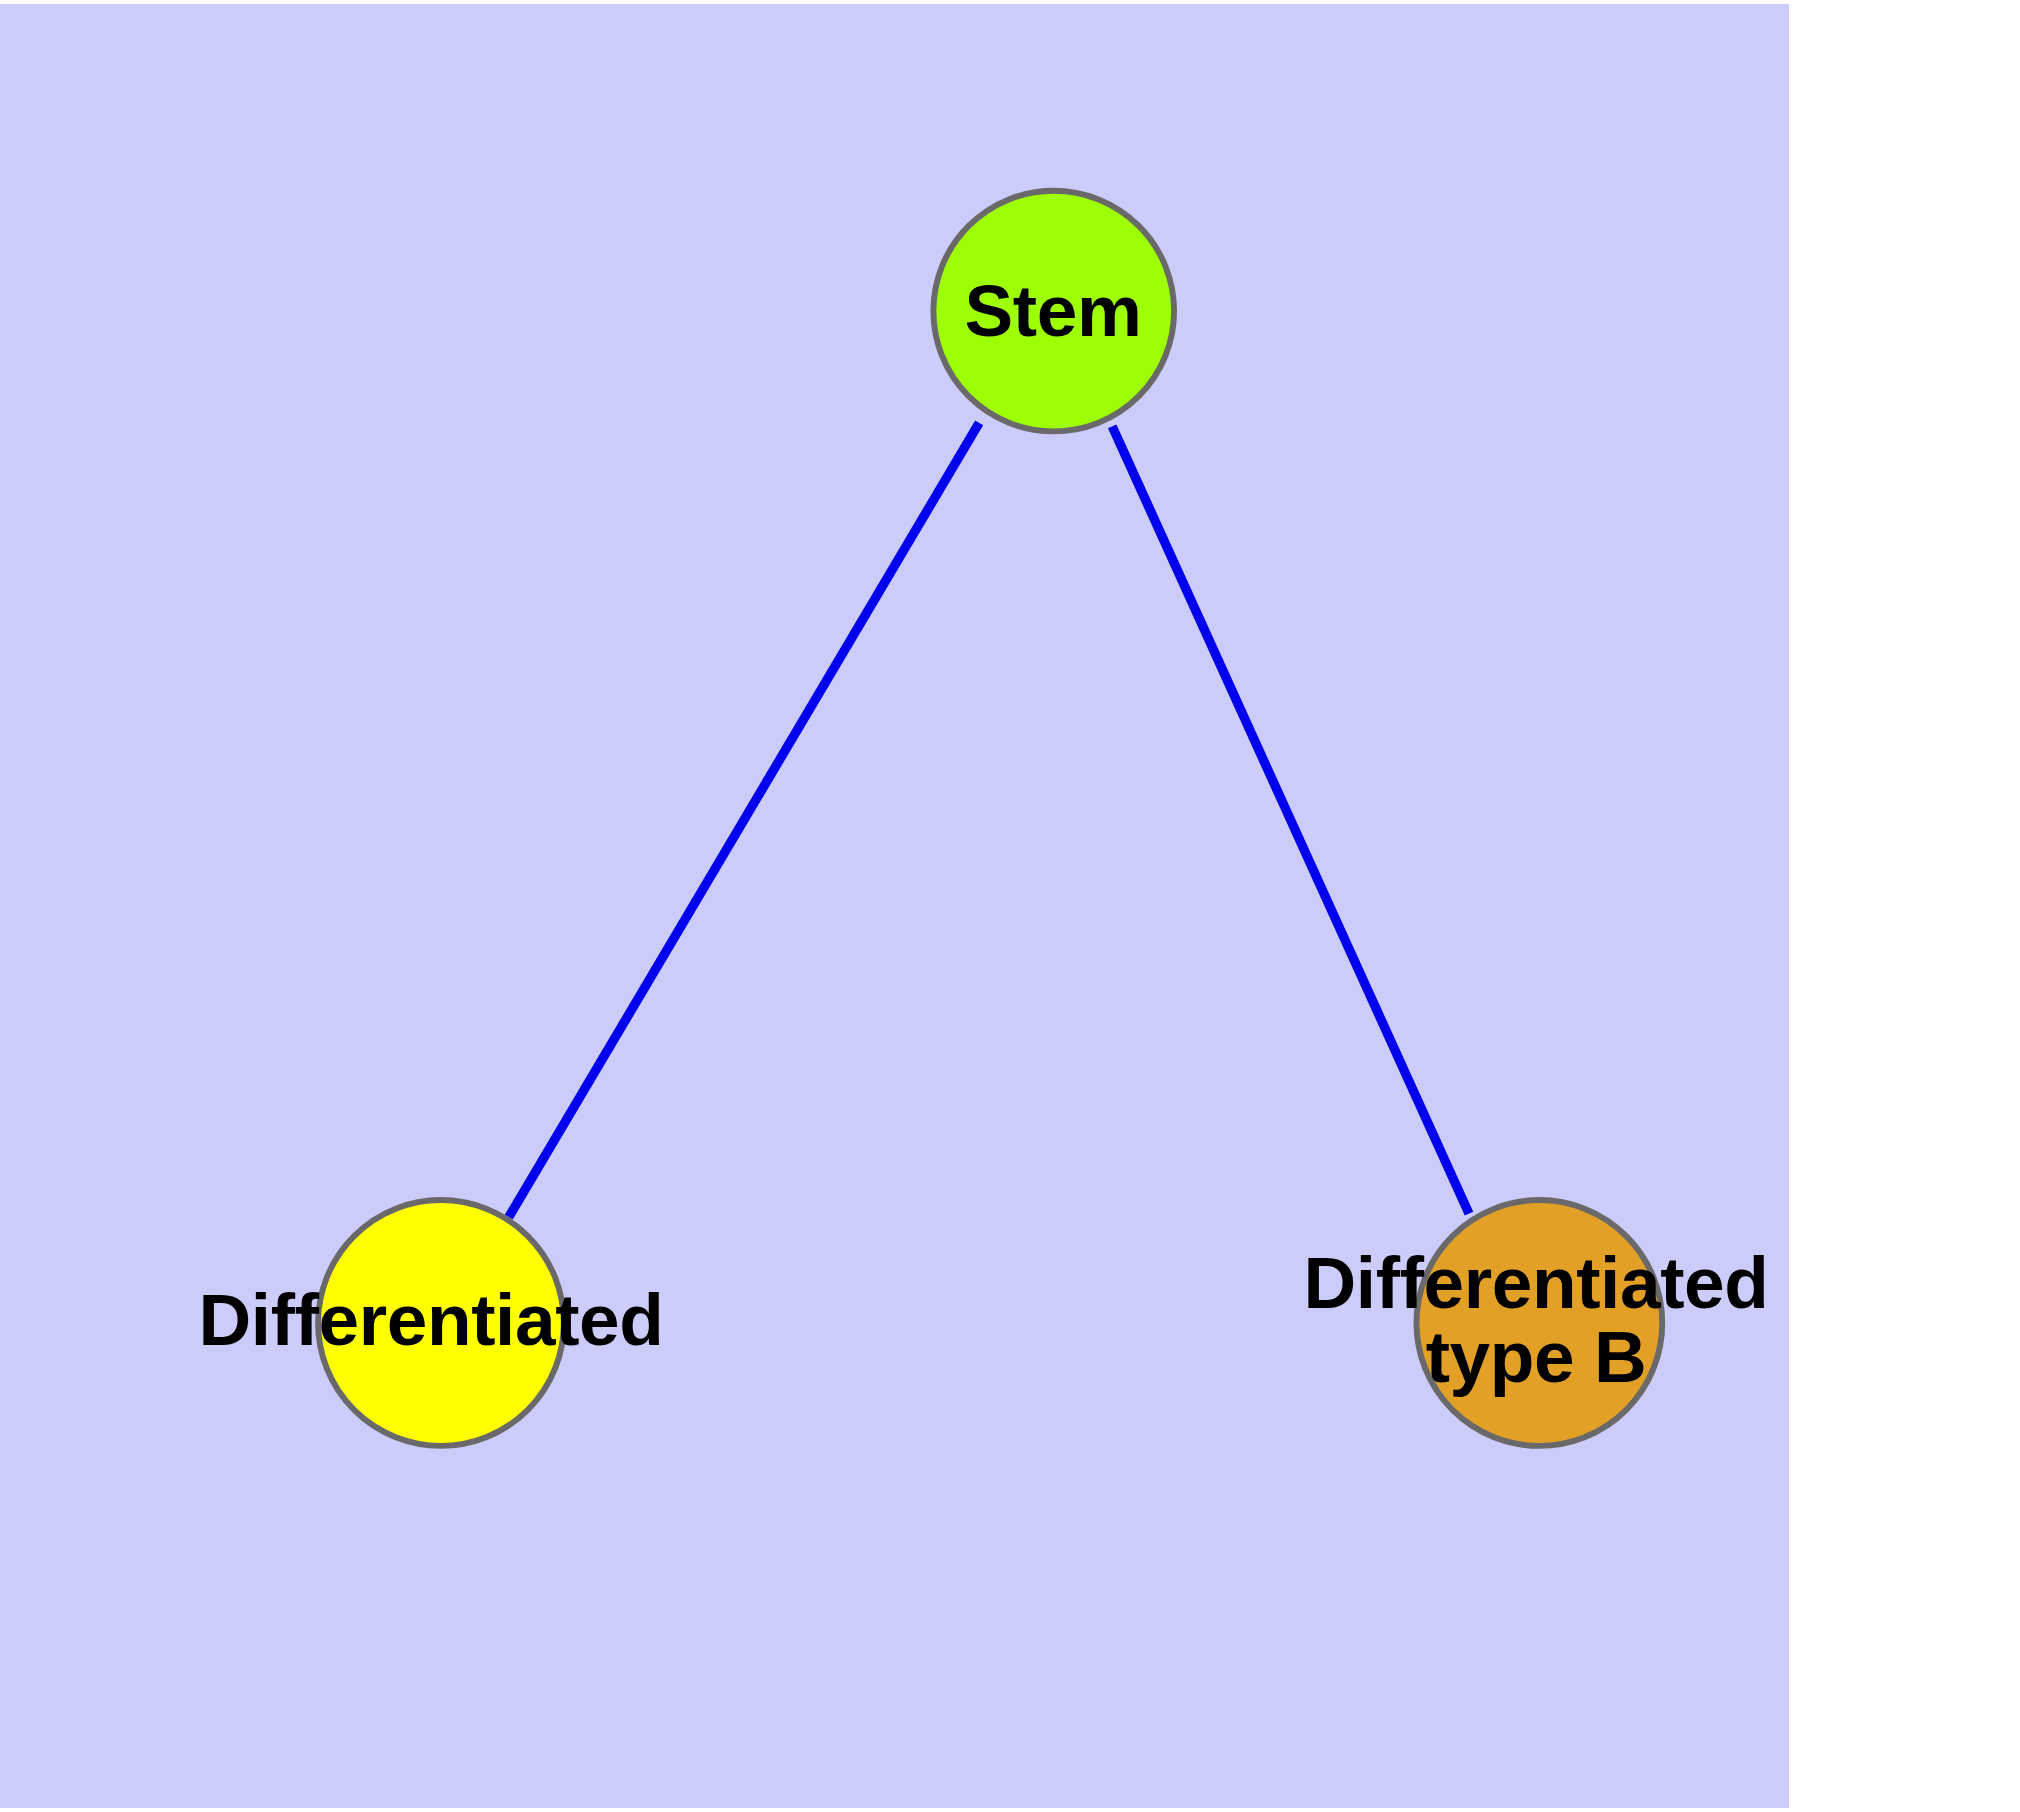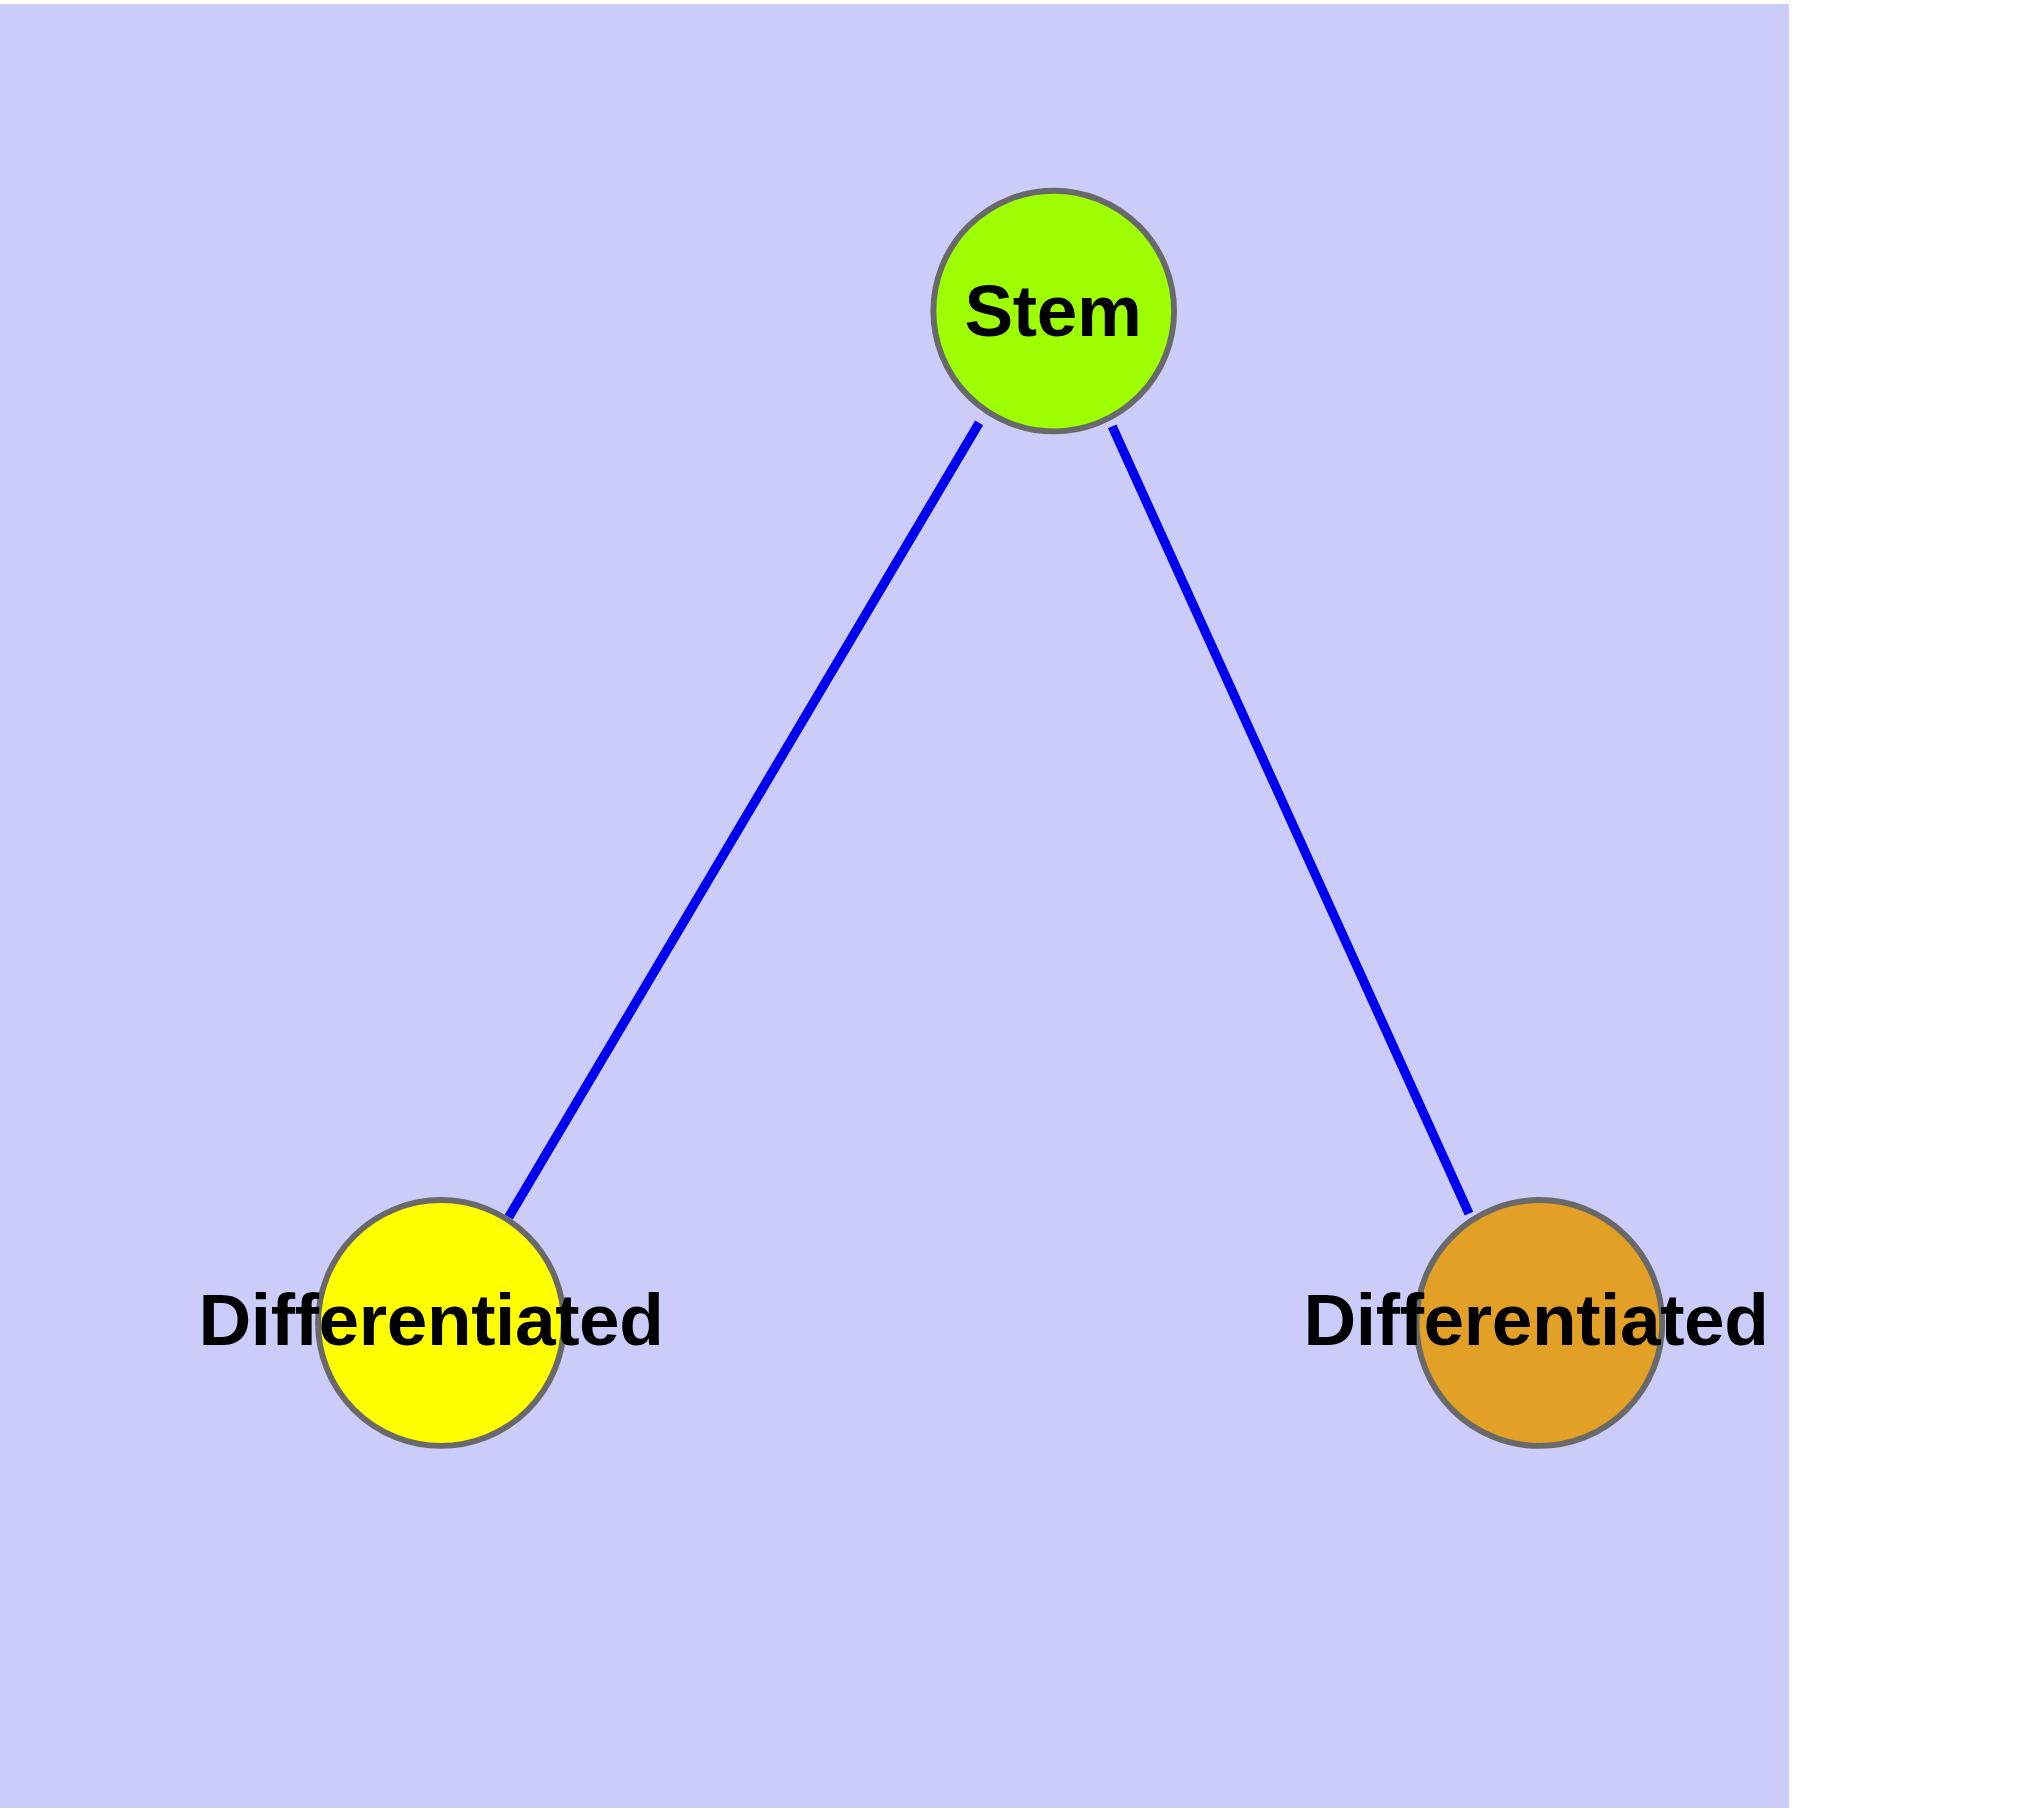--- a/index.html
+++ b/index.html
@@ -79,16 +79,16 @@
       <circle cx="1243" cy="367" r="142" fill="#9eff05" stroke="#696969" stroke-width="7"></circle>
       <circle cx="520" cy="1561" r="145" fill="#ffff00" stroke="#696969" stroke-width="7"></circle>
       <circle cx="1816" cy="1561" r="145" fill="#e3a026" stroke="#696969" stroke-width="7"></circle>
     </g>
   </svg>
 
   <div class="node-label" id="label-stem">Stem</div>
 
   <div class="node-label" id="label-type-a"><span>Differentiated</span><br></div>
 
-  <div class="node-label" id="label-type-b"><span>Differentiated</span><br></div>
+  <div class="node-label" id="label-type-b"><span>Differentiated</span><br><span>type B</span></div>
 
 </div>
 
 
 </body></html>

